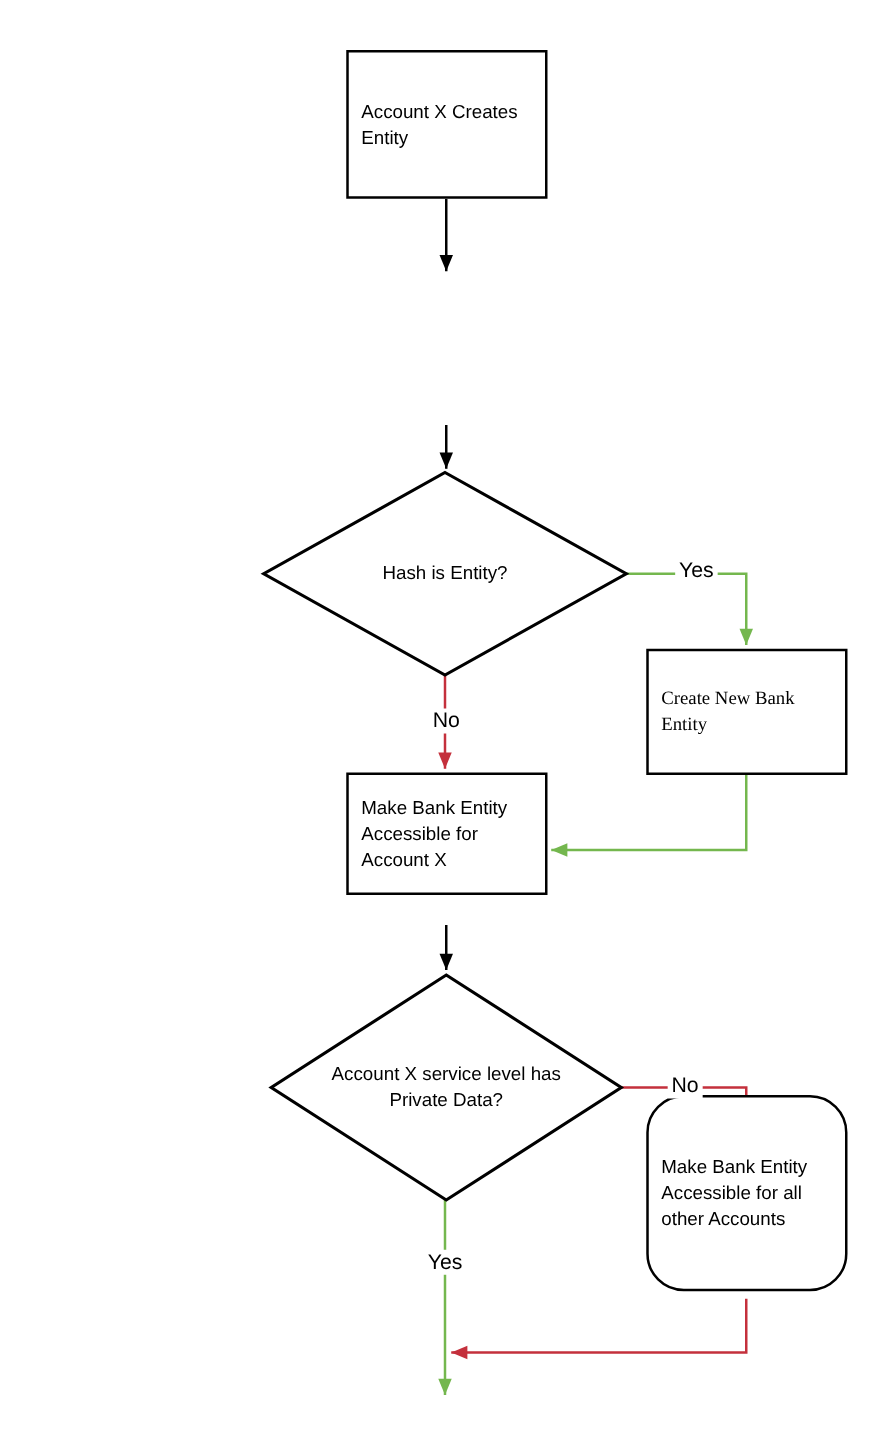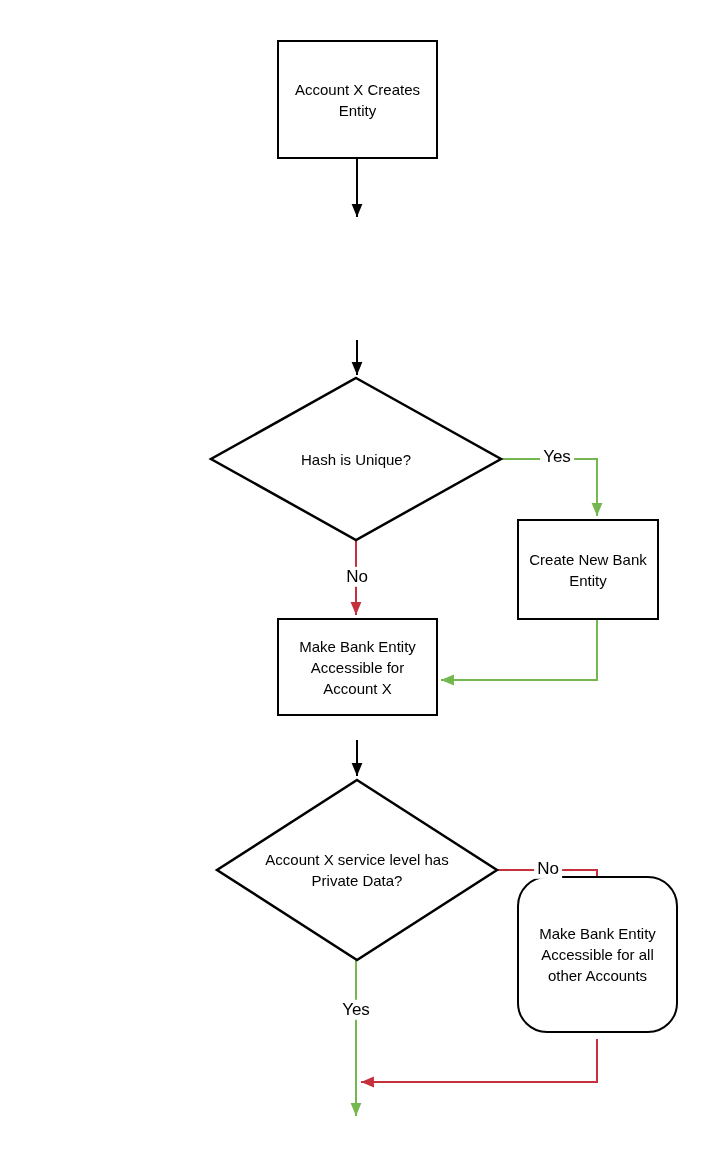--- a/index.html
+++ b/index.html
@@ -39,21 +39,21 @@
     stroke-width: 2.5;
   }
   .rect-node {
     position: absolute;
     box-sizing: border-box;
     border: 2px solid var(--node-border, #000000);
     background: var(--node-fill, #ffffff);
     display: flex;
     align-items: center;
     justify-content: center;
-    text-align: center;
+    text-align: left;
     font-size: 15px;
     line-height: 1.4;
     padding: 16px 10px;
   }
   .decision-label {
     position: absolute;
     transform: translate(-50%, -50%);
     text-align: center;
     font-size: 15px;
     line-height: 1.4;
@@ -97,23 +97,23 @@
 
     <polygon class="decision-shape" points="356,378 501,459 356,540 211,459"></polygon>
     <polygon class="decision-shape" points="357,780 497,870 357,960 217,870"></polygon>
   </svg>
 
   <div class="rect-node" style="left:277px; top:40px; width:161px; height:119px;">
     <span>Account X Creates Entity</span>
   </div>
 
 
-  <div class="decision-label" style="left:356px; top:459px; width:220px;">Hash is Unique?</div>
+  <div class="decision-label" style="left:356px; top:459px; width:220px;">Hash is Entity?</div>
 
-  <div class="rect-node" style="left:517px; top:519px; width:142px; height:101px;">
+  <div class="rect-node" style="left:517px; top:519px; width:161px; height:101px;font-family:Liberation Serif, serif;">
     <span>Create New Bank Entity</span>
   </div>
 
   <div class="rect-node" style="left:277px; top:618px; width:161px; height:98px;">
     <span>Make Bank Entity Accessible for Account X</span>
   </div>
 
   <div class="decision-label" style="left:357px; top:870px; width:190px;">Account X service level has Private Data?</div>
 
   <div class="rect-node" style="left:517px; top:876px; width:161px; height:157px;border-radius:30px;">

